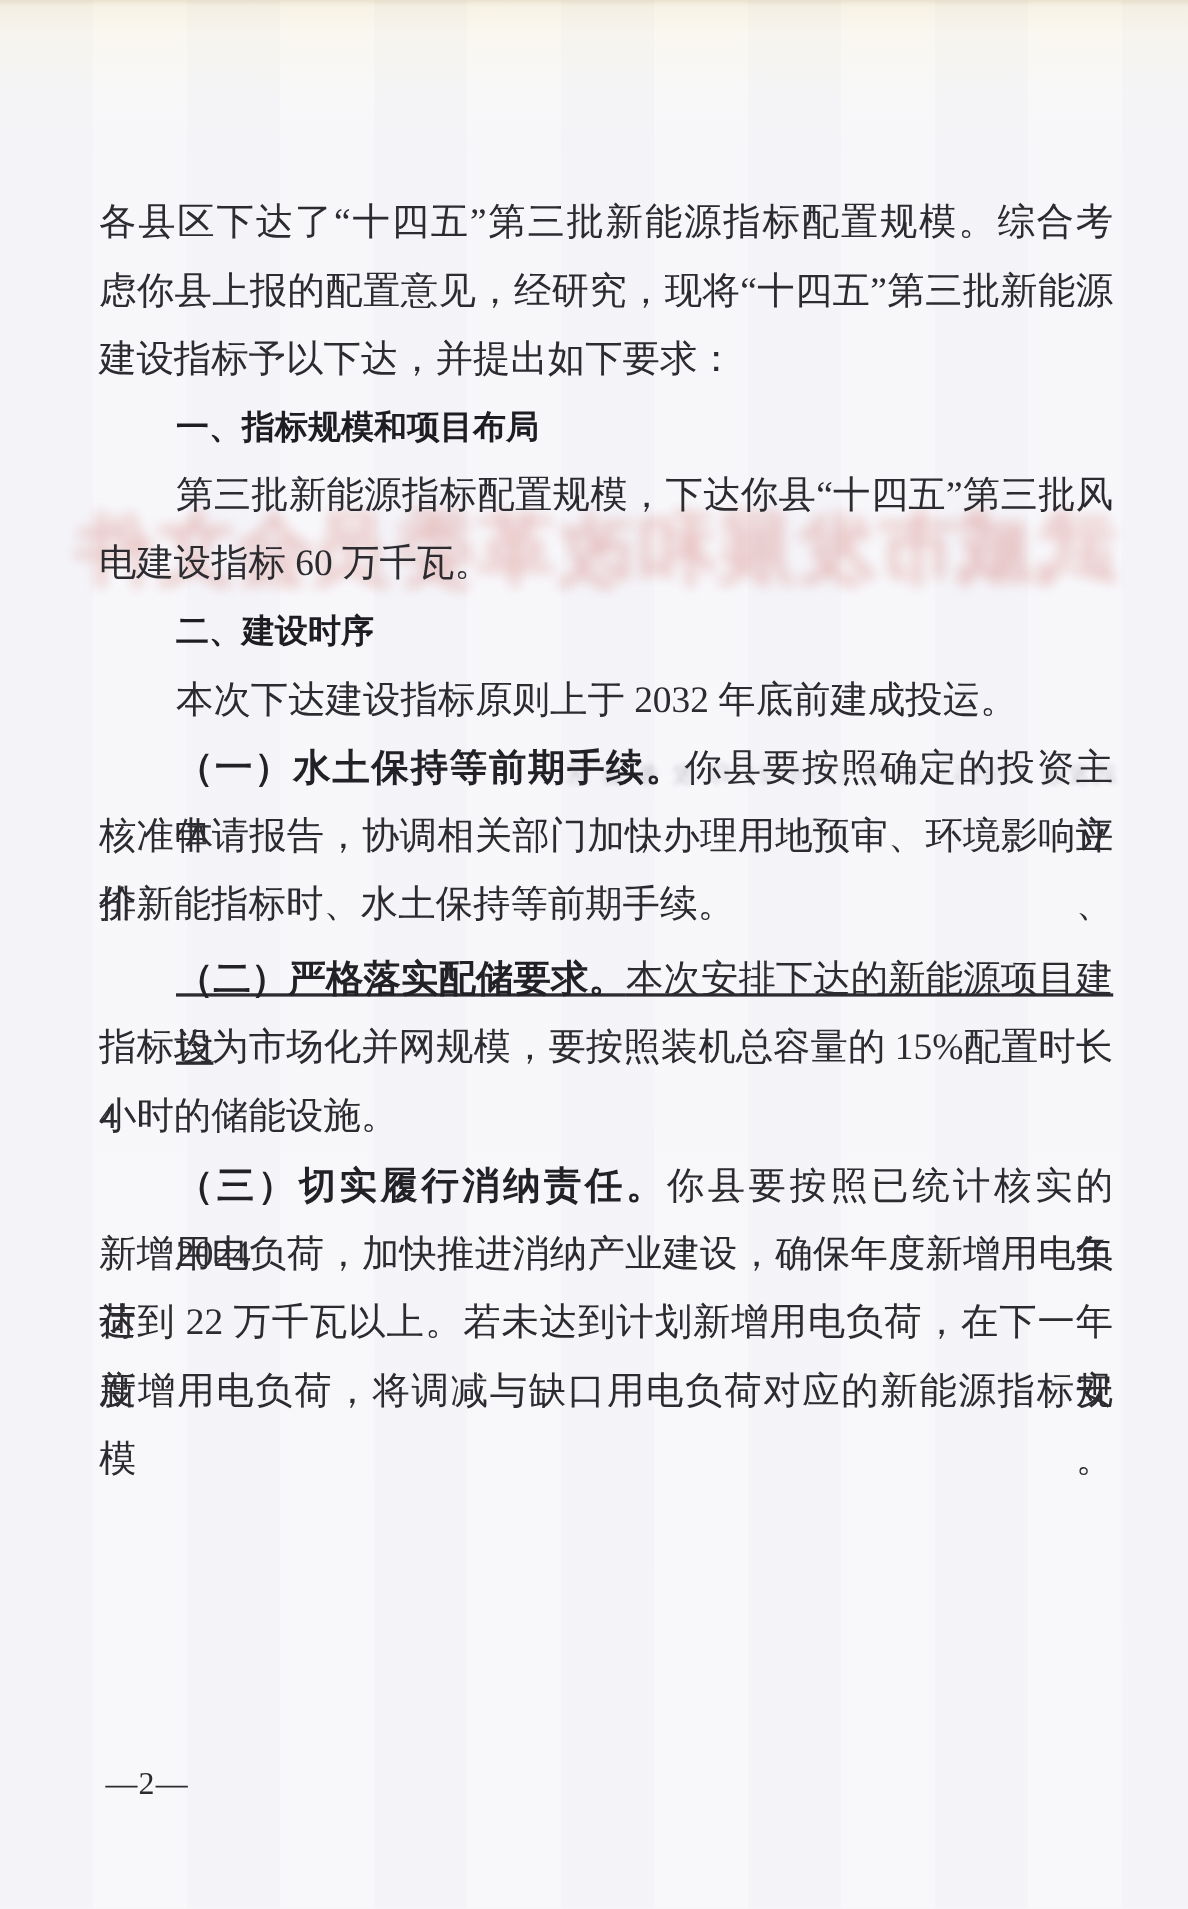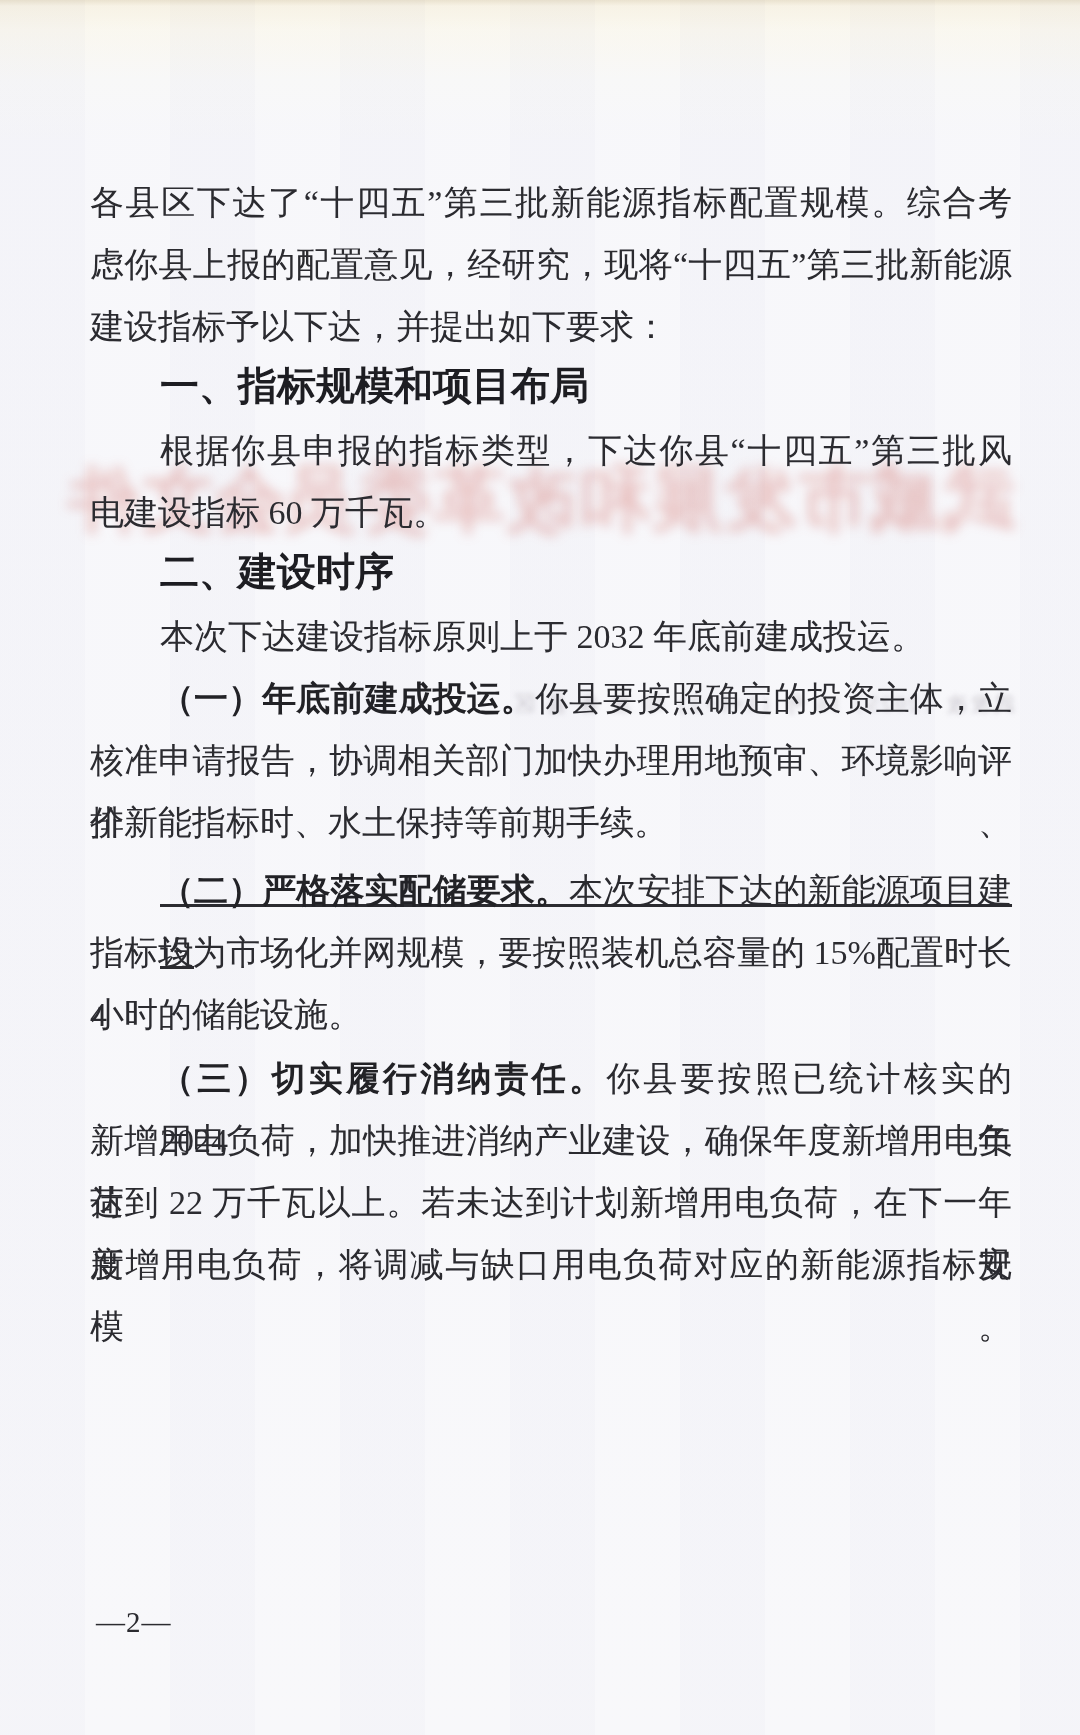--- a/index.html
+++ b/index.html
@@ -47,22 +47,22 @@
     white-space:nowrap;
   }
   .line.justify{
     white-space:normal;
     text-align:justify;
     -moz-text-align-last:justify;
     text-align-last:justify;
   }
   .line.indent{padding-left:70px;}
   .line.heading{
-    font-family:Liberation Mono, monospace;
-    font-weight:700;font-size:39px;color:#1d1d22;
+    font-family:Liberation Serif, serif;
+    font-weight:700;font-size:30px;color:#1d1d22;
   }
   .lead-bold{font-weight:700;color:#222226;}
   .page-number{
     position:absolute;left:96px;top:1606px;
     font-size:29px;letter-spacing:1px;color:#2b2b30;
     font-family:"Liberation Serif","DejaVu Serif",serif;
   }
 </style>
 </head>
 <body>
@@ -76,25 +76,25 @@
 
   <div class="wm-line">
     <span>武发改〔2025〕16 号（1+0+2）印 发 各 县 区</span>
   </div>
 
   <div class="doc" id="doc-lines">
       <div class="line justify"><span>各县区下达了“十四五”第三批新能源指标配置规模。综合考</span></div>
       <div class="line justify"><span>虑你县上报的配置意见，经研究，现将“十四五”第三批新能源</span></div>
       <div class="line"><span>建设指标予以下达，并提出如下要求：</span></div>
       <div class="line indent heading"><span>一、指标规模和项目布局</span></div>
-      <div class="line justify indent"><span>根据你县申报的指标类型，下达你县“十四五”第三批风</span></div>
+      <div class="line justify indent"><span>第三批新能源指标配置规模，下达你县“十四五”第三批风</span></div>
       <div class="line"><span>电建设指标 60 万千瓦。</span></div>
       <div class="line indent heading"><span>二、建设时序</span></div>
       <div class="line indent"><span>本次下达建设指标原则上于 2032 年底前建成投运。</span></div>
-      <div class="line justify indent"><span class="lead-bold">（一）年底前建成投运。</span><span>你县要按照确定的投资主体，立</span></div>
+      <div class="line justify indent"><span class="lead-bold">（一）水土保持等前期手续。</span><span>你县要按照确定的投资主体，立</span></div>
       <div class="line justify"><span>核准申请报告，协调相关部门加快办理用地预审、环境影响评价、</span></div>
       <div class="line"><span>排新能指标时、水土保持等前期手续。</span></div>
       <div class="line justify indent" style="margin-top: 6px; text-decoration: underline;"><span class="lead-bold">（二）严格落实配储要求。</span><span>本次安排下达的新能源项目建设</span></div>
       <div class="line justify"><span>指标均为市场化并网规模，要按照装机总容量的 15%配置时长 4</span></div>
       <div class="line"><span>小时的储能设施。</span></div>
       <div class="line justify indent" style="margin-top: 2px;"><span class="lead-bold">（三）切实履行消纳责任。</span><span>你县要按照已统计核实的 2024 年</span></div>
       <div class="line justify"><span>新增用电负荷，加快推进消纳产业建设，确保年度新增用电负荷</span></div>
       <div class="line justify"><span>达到 22 万千瓦以上。若未达到计划新增用电负荷，在下一年度安</span></div>
       <div class="line justify"><span>新增用电负荷，将调减与缺口用电负荷对应的新能源指标规模。</span></div>
     </div>

